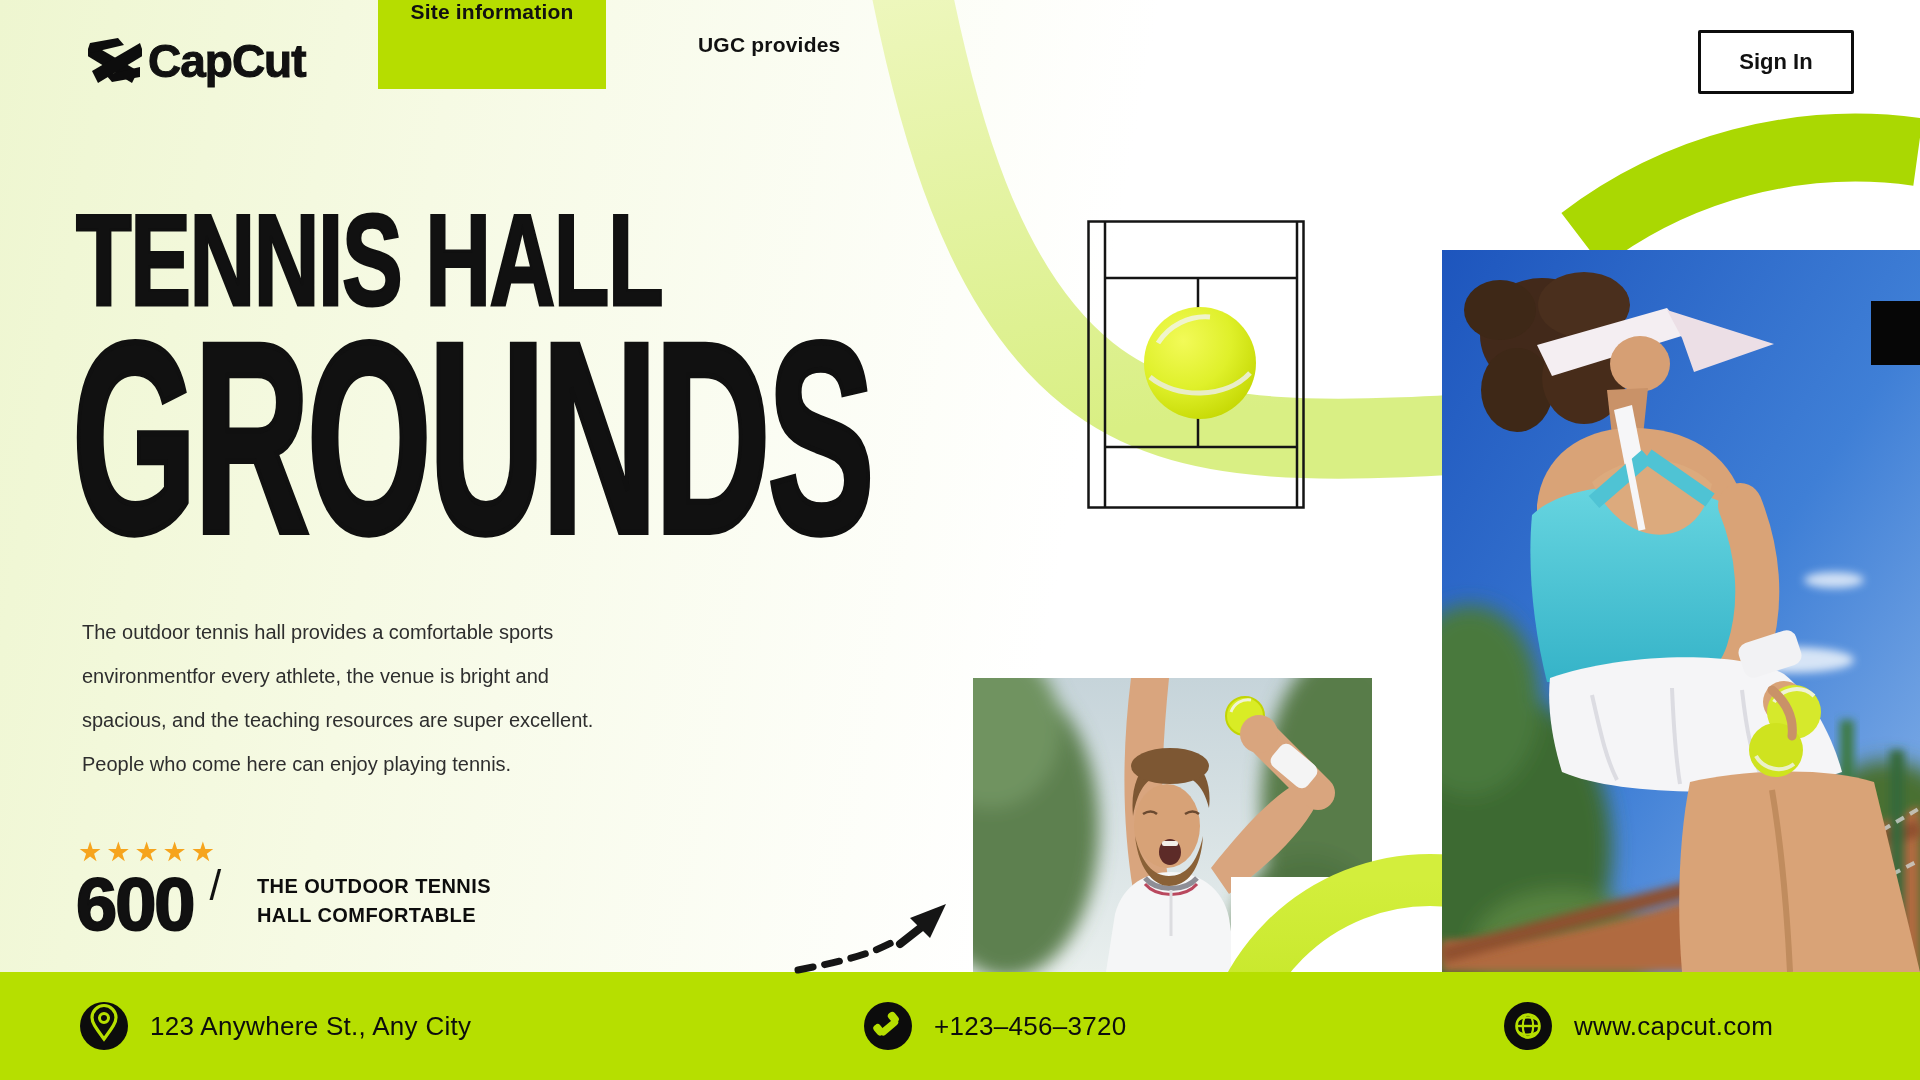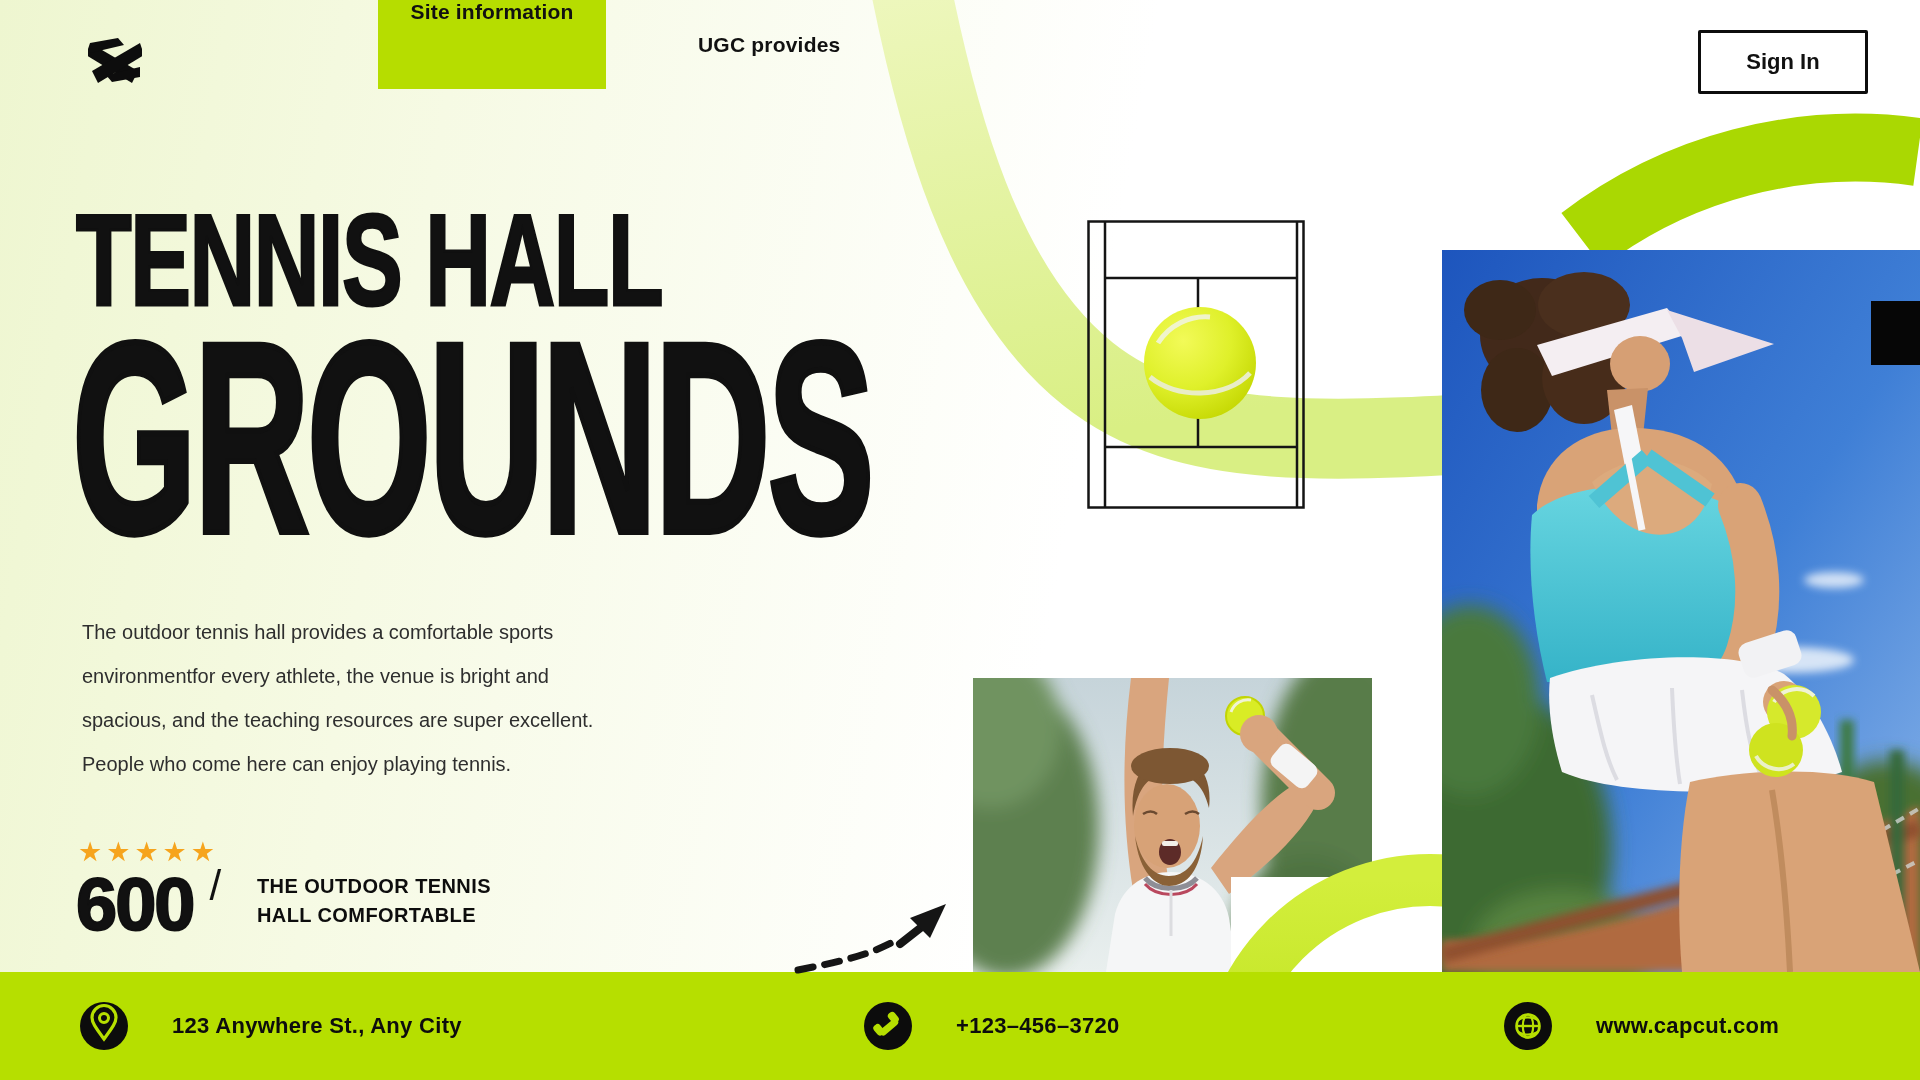--- a/index.html
+++ b/index.html
@@ -12,21 +12,21 @@
   
   .logo{left:88px;top:33px;width:54px;height:54px;z-index:30;cursor:pointer;}
   .logo-word{left:148px;top:34px;font-size:46px;font-weight:700;letter-spacing:-1px;z-index:30;
              -webkit-text-stroke:1px #0d0d0d;}
   .nav-tab{left:378px;top:0;width:228px;height:89px;background:#b6dd00;z-index:30;
            display:flex;align-items:flex-start;justify-content:center;cursor:pointer;}
   .nav-tab span,.nav-link{font-size:21px;font-weight:700;letter-spacing:.2px;}
   .nav-link{top:0;height:89px;line-height:89px;z-index:30;cursor:pointer;}
   .nav-ugc{left:698px;}
   .nav-venue{left:961px;}
-  .signin{left:1698px;top:30px;width:170px;height:64px;background:#fff;border:3px solid #0d0d0d;
+  .signin{left:1698px;top:30px;width:156px;height:64px;background:#fff;border:3px solid #0d0d0d;
           box-sizing:border-box;display:flex;align-items:center;justify-content:center;
           font-size:22px;font-weight:700;z-index:30;cursor:pointer;border-radius:2px;}
 
   
   .h1a{left:76px;top:195px;font-size:130px;line-height:1;font-weight:700;letter-spacing:-2px;
        transform:scaleX(.70);transform-origin:left top;white-space:nowrap;z-index:20;
        -webkit-text-stroke:3px #101010;}
   .h1b{left:72px;top:302px;font-size:272px;line-height:1;font-weight:700;letter-spacing:-5px;
        transform:scaleX(.59);transform-origin:left top;white-space:nowrap;z-index:20;
        -webkit-text-stroke:6px #101010;}
@@ -50,21 +50,21 @@
 
   
   .photo-man{left:973px;top:678px;width:399px;height:294px;overflow:hidden;z-index:4;}
   .notch{left:1231px;top:877px;width:141px;height:95px;background:#fff;z-index:5;}
   .photo-woman{left:1442px;top:250px;width:478px;height:722px;overflow:hidden;z-index:7;}
   .black-square{left:1871px;top:301px;width:49px;height:64px;background:#060606;z-index:8;}
 
   
   .footer{left:0;top:972px;width:1920px;height:108px;background:#b6df00;z-index:10;}
   .f-item{position:absolute;top:0;height:108px;display:flex;align-items:center;gap:22px;}
-  .f-item .txt{font-size:22px;font-weight:700;letter-spacing:.3px;color:#0d0d0d;margin-left:22px;}
+  .f-item .txt{font-size:26px;font-weight:400;letter-spacing:.3px;color:#0d0d0d;}
   .f-addr{left:80px;} .f-phone{left:864px;} .f-web{left:1504px;}
 </style>
 </head>
 <body>
 
 <div id="page">
 
   <svg class="abs decor" width="1920" height="1080">
     <defs>
       <linearGradient id="paleGrad" x1="0" y1="0" x2="0.2" y2="1">
@@ -95,20 +95,21 @@
   </div>
 
   <svg class="abs logo" viewBox="0 0 54 54">
     <g fill="#0d0d0d">
       <path d="M2,10 L50,38 L44,50 L-2,22 Z"></path>
       <path d="M52,10 L4,38 L10,50 L56,22 Z"></path>
       <path d="M2,10 L30,5 L36,12 L2,20 Z"></path>
       <path d="M52,44 L24,49 L18,42 L52,34 Z"></path>
     </g>
   </svg>
+  <div class="abs logo-word">CapCut</div>
 
   <div class="abs nav-tab">
     <span>Site information</span>
   </div>
   <div class="abs nav-link nav-ugc">UGC provides</div>
   <div class="abs signin">Sign In</div>
 
   <div class="abs h1a">TENNIS HALL</div>
   <div class="abs h1b">GROUNDS</div>
   <div class="abs desc">The outdoor tennis hall provides a comfortable sports

